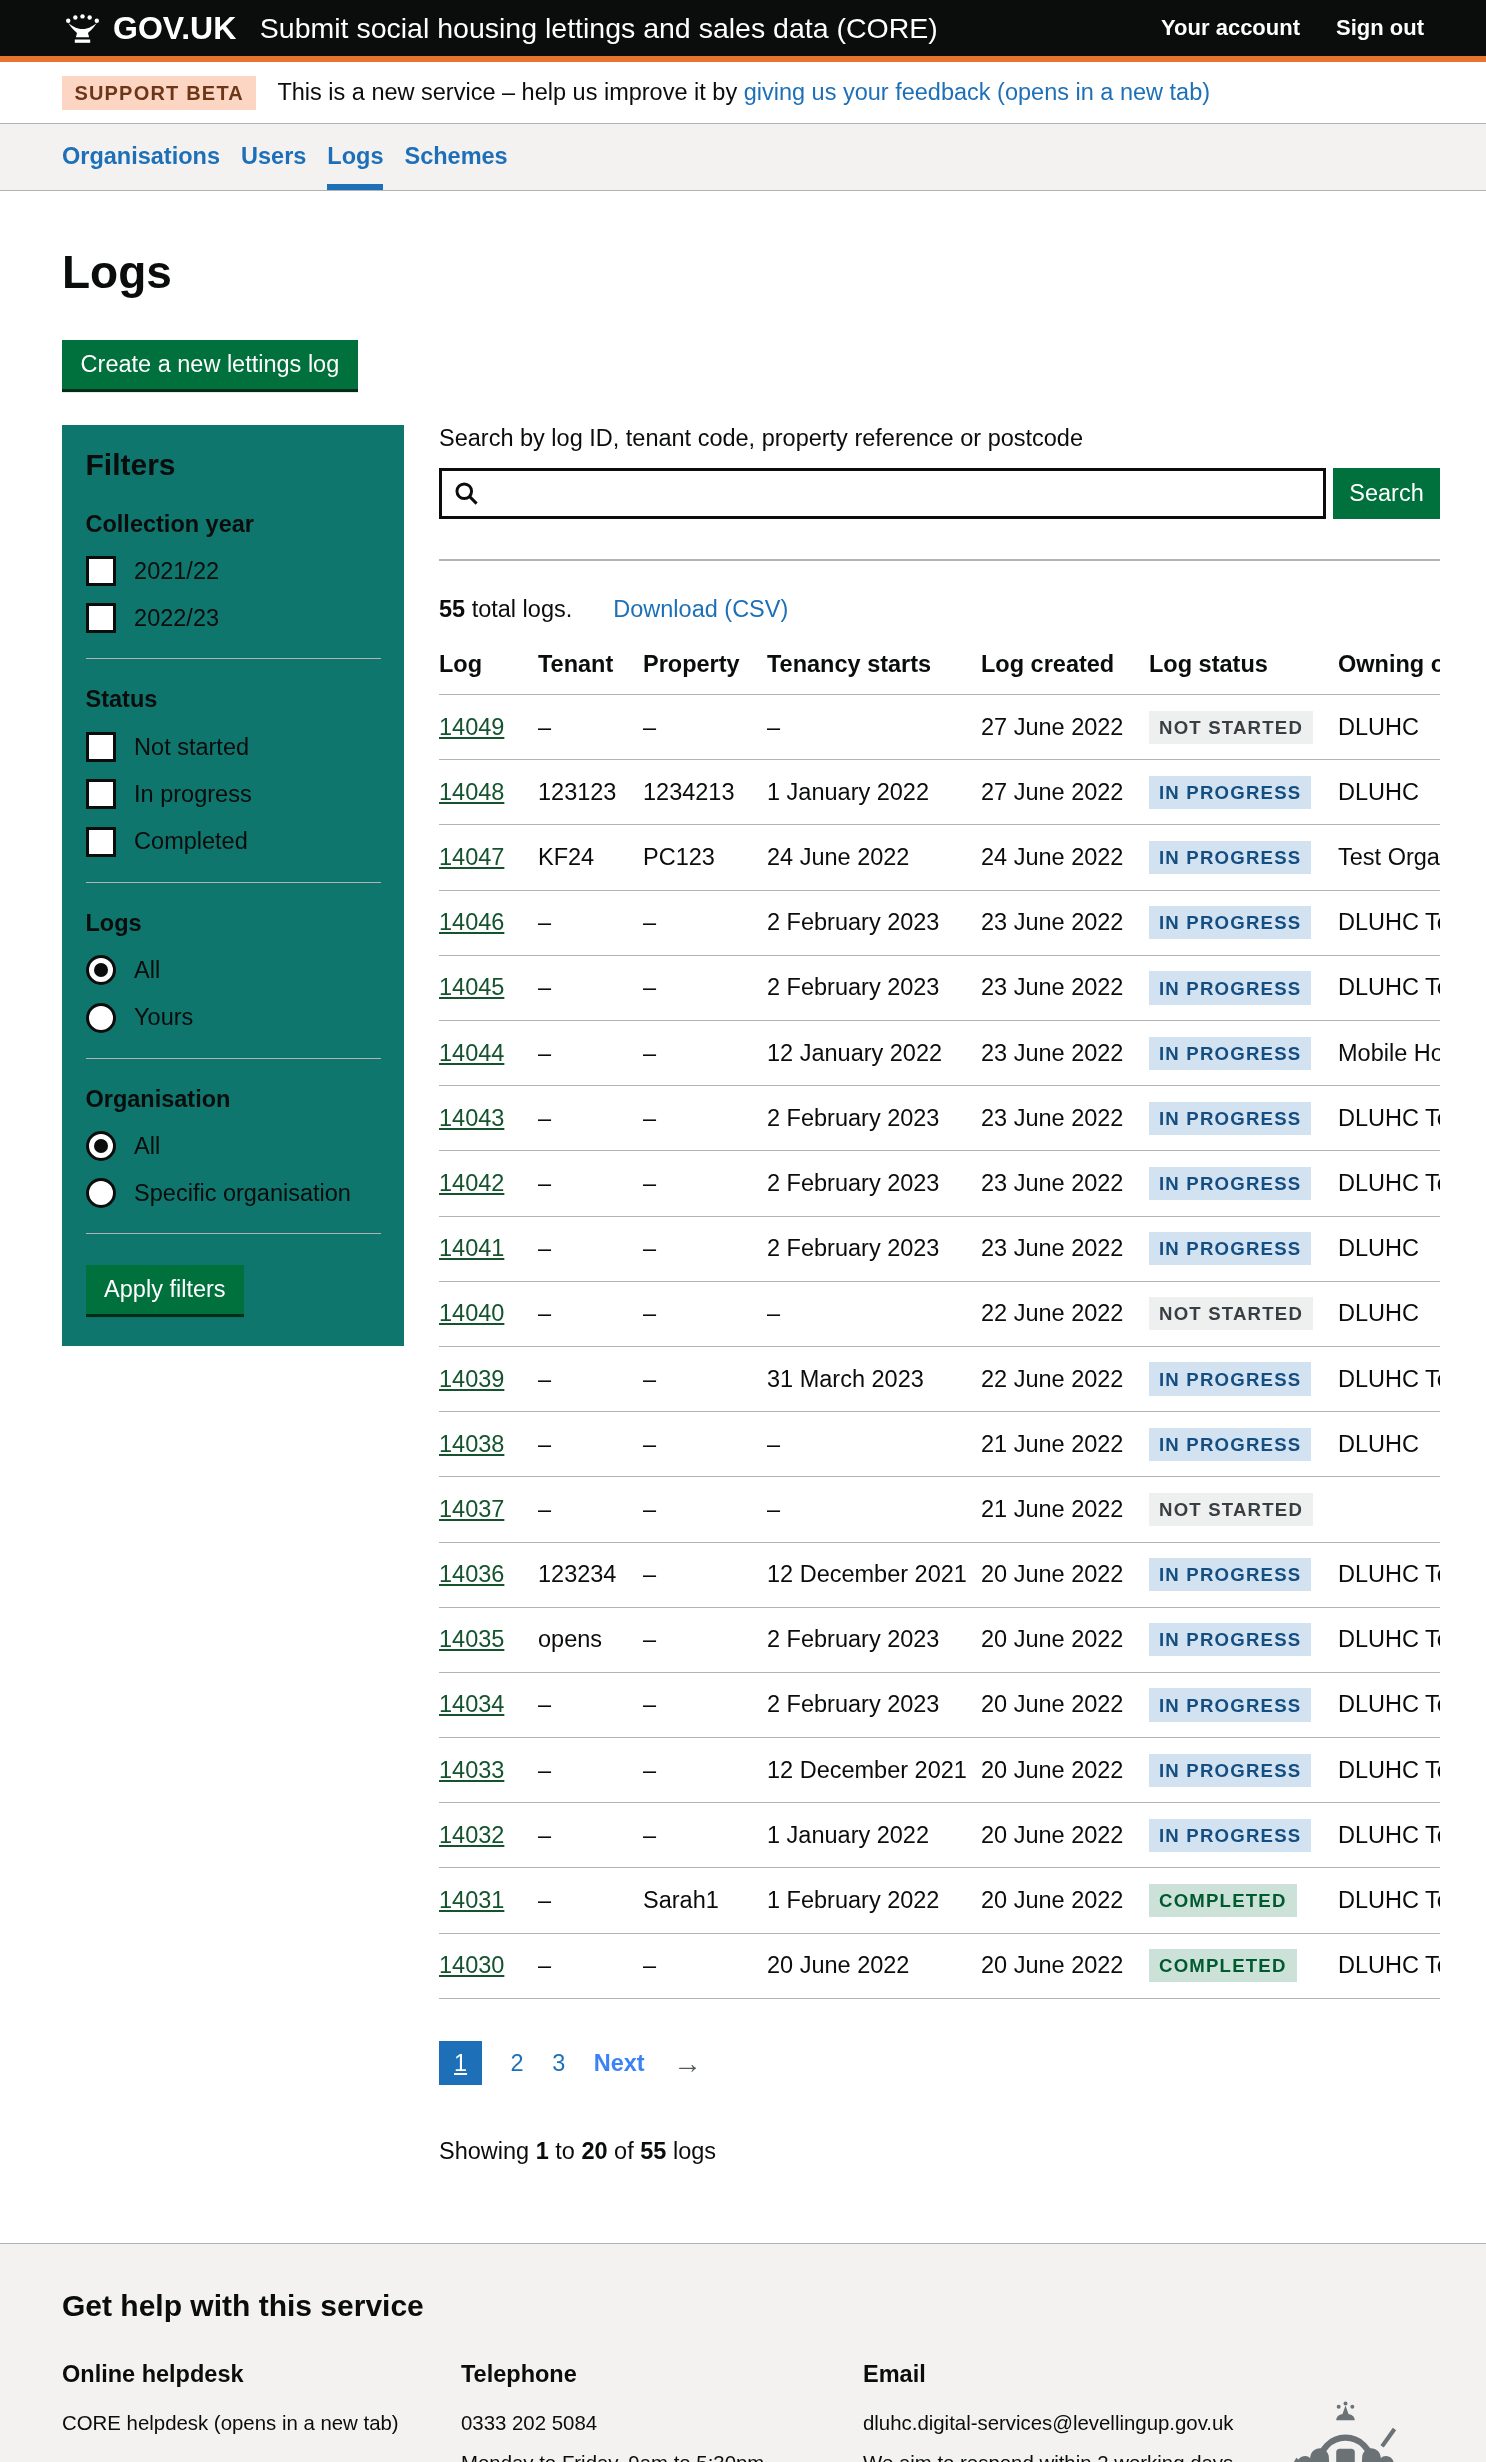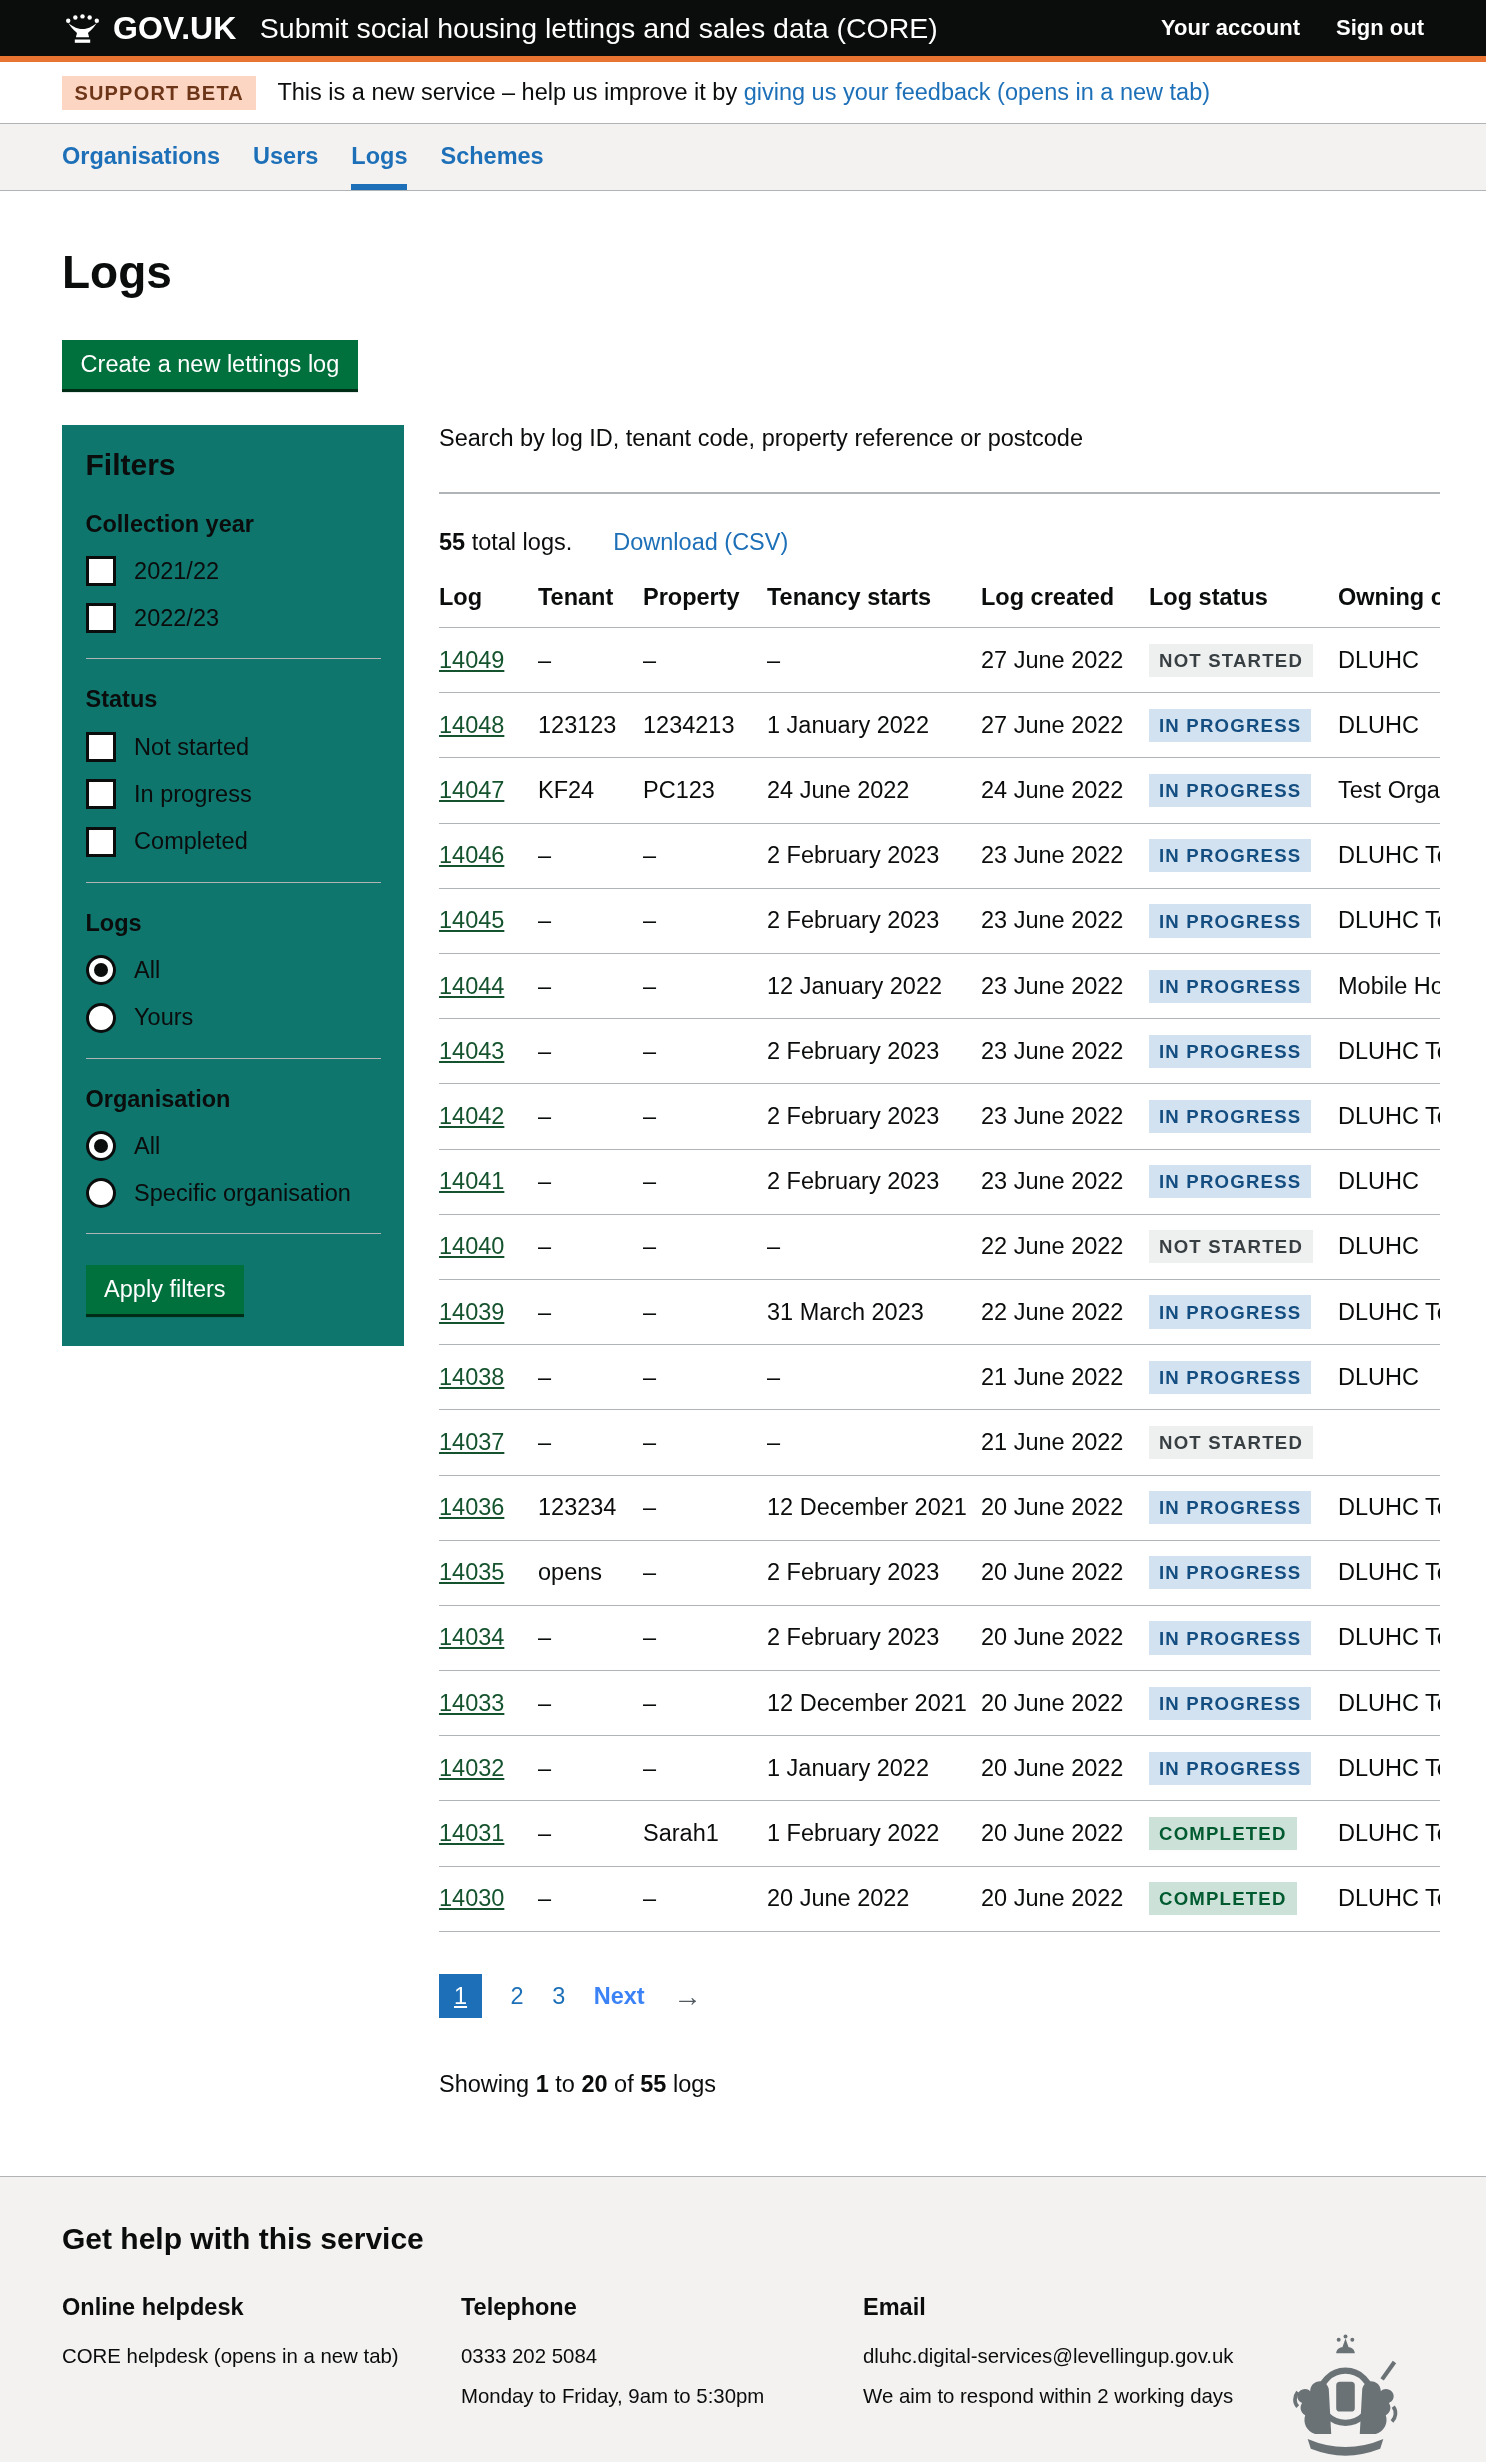--- a/index.html
+++ b/index.html
@@ -33,21 +33,21 @@
   .beta-tag {
     background:#fcd6c3; color:#6e3619; font-weight:700;
     font-size:20px; letter-spacing:1.2px; padding:6.2px 12.4px 5px;
     text-transform:uppercase; white-space:nowrap;
   }
   .phase-text { font-size:23.5px; }
   .phase-text a { color:#1d70b8; }
 
   
   .primary-nav { background:#f3f2f1; border-bottom:1.2px solid #b1b4b6; padding:0 62px; }
-  .primary-nav ul { list-style:none; margin:0; padding:0; display:flex; gap:33px; }
+  .primary-nav ul { list-style:none; margin:0; padding:0; display:flex; gap:21px; }
   .primary-nav a {
     display:block; color:#1d70b8; font-weight:700; font-size:23.5px;
     text-decoration:none; padding:18.6px 0 13.6px; border-bottom:6.2px solid transparent;
   }
   .primary-nav li.active a { border-bottom-color:#1d70b8; }
 
   
   main { padding-left:62px; }
   h1.page-title { font-size:46px; font-weight:700; margin:54px 0 0; }
 
@@ -258,20 +258,32 @@
               <span>Specific organisation</span>
             </div>
           </div>
           <hr>
         </div>
       <button class="green-btn apply-btn">Apply filters</button>
     </aside>
 
     <section class="results">
       <label class="search-label">Search by log ID, tenant code, property reference or postcode</label>
+      <div class="search-row">
+        <div class="search-box">
+          <span style="display:flex;">
+            <svg width="27" height="27" viewBox="0 0 24 24" xmlns="http://www.w3.org/2000/svg">
+              <circle cx="10" cy="10" r="6.5" fill="none" stroke="#0b0c0c" stroke-width="2.6"></circle>
+              <line x1="14.8" y1="14.8" x2="21" y2="21" stroke="#0b0c0c" stroke-width="2.6"></line>
+            </svg>
+          </span>
+          <input type="text" value="" style="">
+        </div>
+        <button class="green-btn search-btn">Search</button>
+      </div>
 
       <hr class="results-divider">
 
       <div class="totals-row">
         <span>
           <span class="count">55</span><span> total logs.</span>
         </span>
         <a class="download-link">Download (CSV)</a>
       </div>
 

